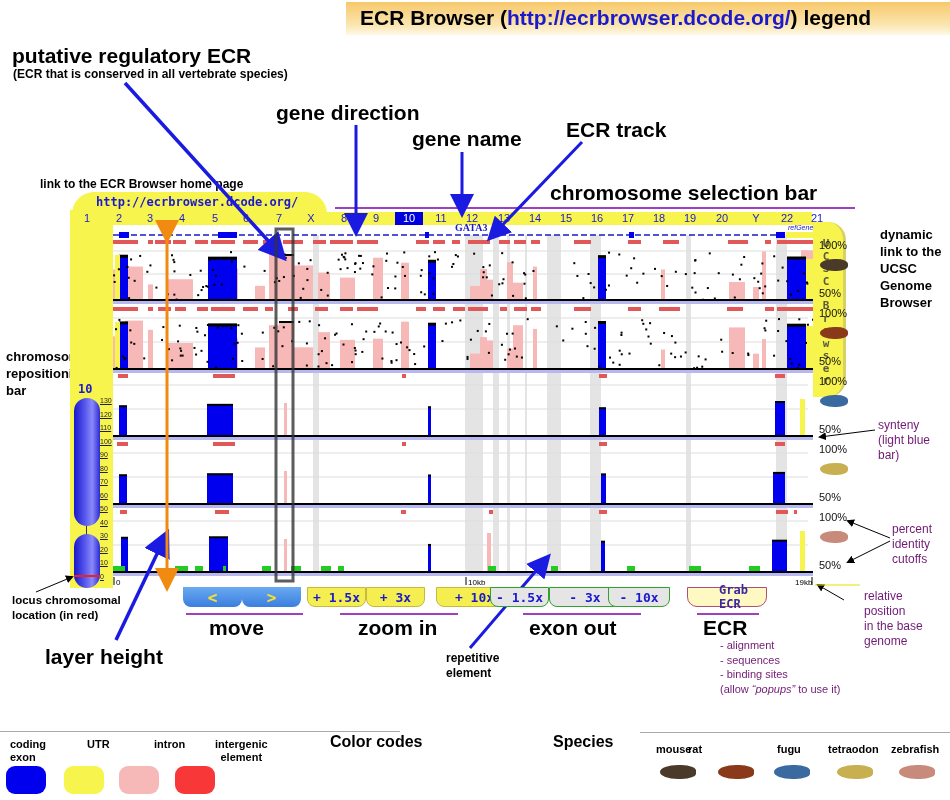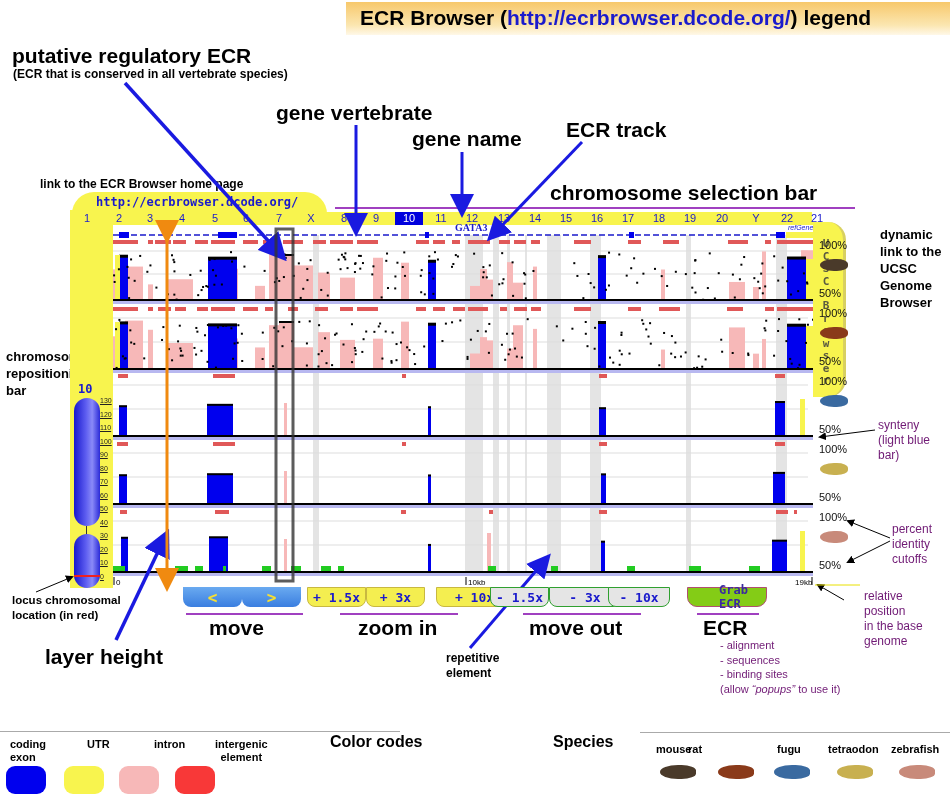--- a/index.html
+++ b/index.html
@@ -44,40 +44,40 @@
                background: linear-gradient(90deg, #1818cc, #5c5cf0 45%, #8a8af8 70%, #2a2ad8); }
   .tick-lbl { position: absolute; left: 100px; font-size: 7px; color: #222; text-decoration: underline; }
 
   
   .btn { position: absolute; top: 587px; height: 20px; border-radius: 0 0 8px 8px;
          font-family: "DejaVu Sans Mono", monospace; font-weight: bold; font-size: 13px; color: #1a1acc;
          display: flex; align-items: center; justify-content: center; cursor: pointer; }
   .btn-move { background: linear-gradient(#6aaaf0, #3a7ee0); color: #f8e030; font-size: 16px; }
   .btn-in { background: #f4ee50; border: 1px solid #c8b840; }
   .btn-out { background: #e5e5e5; border: 1px solid #30a030; }
-  .btn-grab { background: #84cc16; border: 1px solid #b05070; color: #3a2aa0; border-radius: 0 0 10px 10px; padding-left: 31px; }
+  .btn-grab { background: #fef9c3; border: 1px solid #b05070; color: #3a2aa0; border-radius: 0 0 10px 10px; padding-left: 31px; }
   .underline-bar { position: absolute; height: 2px; background: #a040c0; }
 
   
   #legend-divider { left: 0; top: 731px; width: 400px; height: 1px; background: #aaa; }
   #legend-divider2 { left: 640px; top: 732px; width: 310px; height: 1px; background: #aaa; }
   .swatch { position: absolute; top: 766px; width: 40px; height: 28px; border-radius: 9px; }
   .sw-lbl { position: absolute; top: 738px; font-size: 11px; font-weight: bold; line-height: 13px; }
   .sp-lbl { position: absolute; top: 743px; font-size: 11px; font-weight: bold; }
   svg text { font-family: "Liberation Sans", sans-serif; }
 </style>
 </head>
 <body>
 
 <div id="title-bar" class="abs"></div>
 <div id="title-text" class="abs"><span>ECR Browser (</span><span class="url">http://ecrbrowser.dcode.org/</span><span>) legend</span></div>
 
 <div class="abs lbl-big" style="left:12px;top:44px;">putative regulatory ECR</div>
 <div class="abs lbl-mid" style="left:13px;top:67px;">(ECR that is conserved in all vertebrate species)</div>
-<div class="abs lbl-big" style="left:276px;top:101px;">gene vertebrate</div>
+<div class="abs lbl-big" style="left:276px;top:101px;">gene direction</div>
 <div class="abs lbl-big" style="left:412px;top:127px;">gene name</div>
 <div class="abs lbl-big" style="left:566px;top:118px;">ECR track</div>
 <div class="abs lbl-mid" style="left:40px;top:177px;">link to the ECR Browser home page</div>
 <div class="abs lbl-big" style="left:550px;top:181px;">chromosome selection bar</div>
 
 <div class="abs" style="left:880px;top:226px;font-weight:bold;font-size:13px;line-height:17px;">
   <div>dynamic</div>
   <div>link to the</div>
   <div>UCSC</div>
   <div>Genome</div>
@@ -830,21 +830,21 @@
 <div class="btn btn-out" style="left:608px;width:62px;">- 10x</div>
 <div class="btn btn-grab" style="left:687px;width:80px;font-size:12px;">Grab ECR</div>
 
 <div class="underline-bar" style="left:186px;top:613px;width:117px;"></div>
 <div class="underline-bar" style="left:340px;top:613px;width:118px;"></div>
 <div class="underline-bar" style="left:523px;top:613px;width:118px;"></div>
 <div class="underline-bar" style="left:697px;top:613px;width:62px;"></div>
 
 <div class="abs lbl-big" style="left:209px;top:616px;">move</div>
 <div class="abs lbl-big" style="left:358px;top:616px;">zoom in</div>
-<div class="abs lbl-big" style="left:529px;top:616px;">move out</div>
+<div class="abs lbl-big" style="left:529px;top:616px;">exon out</div>
 <div class="abs lbl-big" style="left:703px;top:616px;">ECR</div>
 
 <div id="legend-divider" class="abs"></div>
 <div id="legend-divider2" class="abs"></div>
 <div class="abs" style="left:330px;top:733px;font-weight:bold;font-size:16px;">Color codes</div>
 <div class="abs" style="left:553px;top:733px;font-weight:bold;font-size:16px;">Species</div>
 
 <div class="sw-lbl" style="left:10px;">
     <div>coding</div>
     <div>exon</div>

